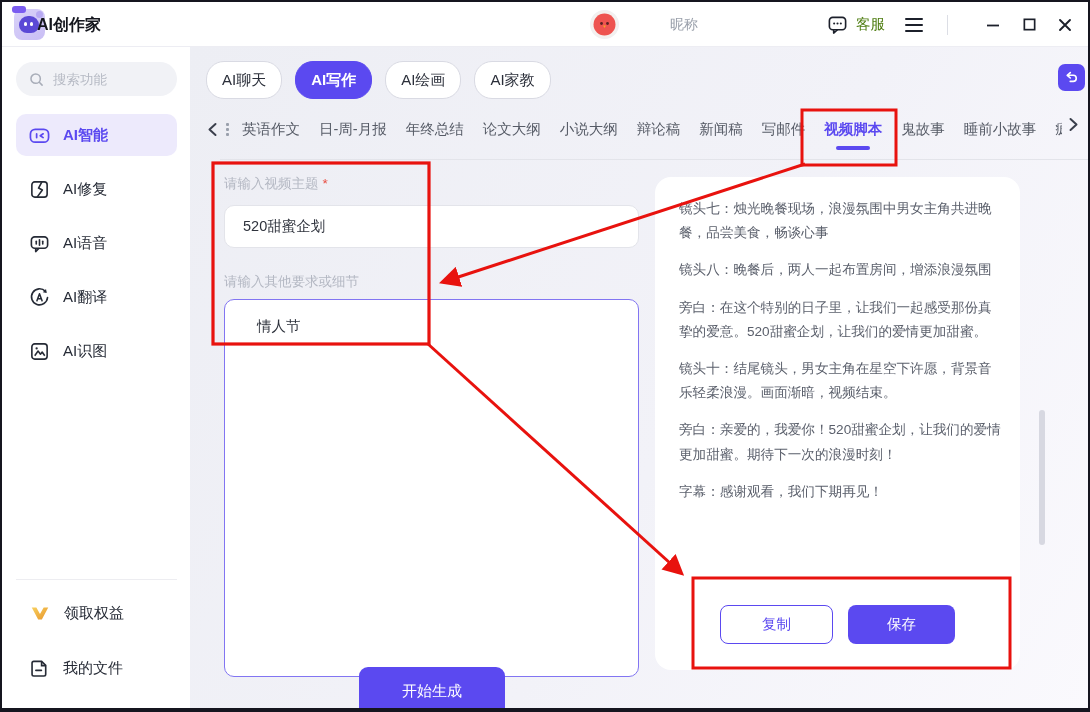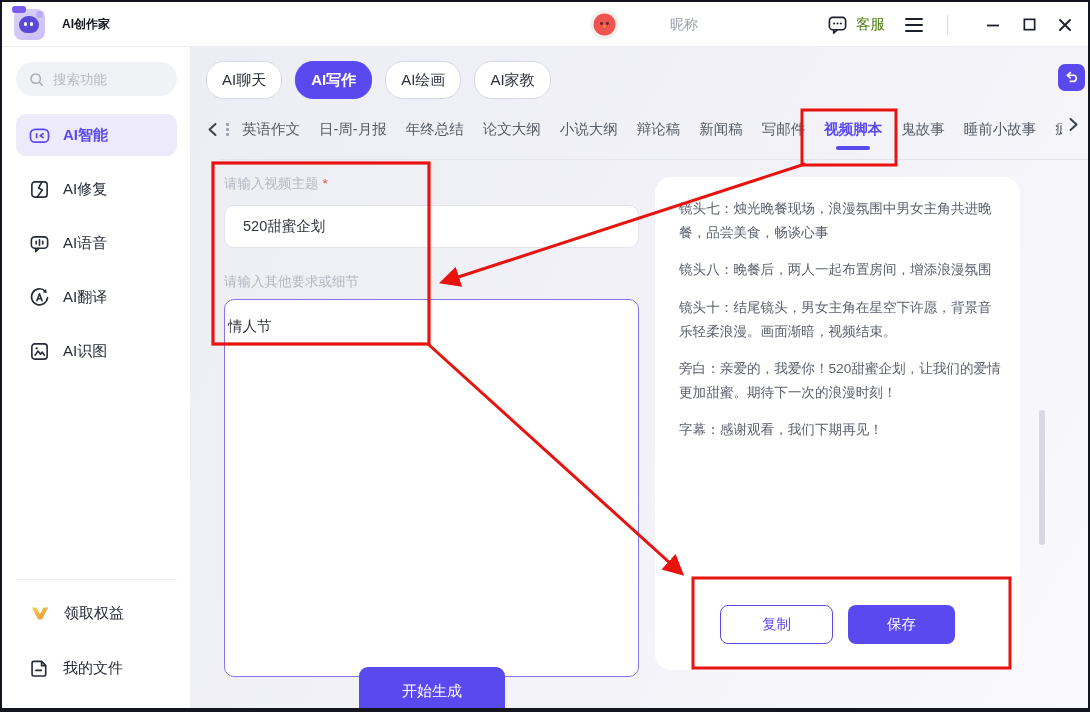--- a/index.html
+++ b/index.html
@@ -13,21 +13,21 @@
   .app{position:absolute;inset:0;}
 
   
   .titlebar{position:absolute;top:0;left:0;right:0;height:45px;background:#fff;border-bottom:1px solid #ededf3;z-index:5;}
   .logo{position:absolute;left:12px;top:7px;width:31px;height:31px;border-radius:8px;
     background:linear-gradient(145deg,#d9d2f8,#c9bef5);}
   .logo-badge{position:absolute;left:-2px;top:-3px;width:14px;height:7px;border-radius:3px;background:#7a5cf0;}
   .logo-face{position:absolute;left:5px;top:7px;width:20px;height:17px;border-radius:9px 9px 8px 8px;background:#5b49d6;}
   .logo-eye{position:absolute;top:6px;width:3px;height:4px;border-radius:2px;background:#fff;}
   .logo-ear{position:absolute;right:2px;top:2px;width:7px;height:7px;border-radius:50%;background:#b7a9f2;}
-  .app-title{position:absolute;left:60px;top:0;line-height:45px;font-size:12px;font-weight:bold;color:#14161d;}
+  .app-title{position:absolute;left:35px;top:0;line-height:45px;font-size:16px;font-weight:bold;color:#14161d;}
   .user-chip{position:absolute;left:588px;top:8px;display:flex;align-items:center;gap:11px;}
   .avatar{width:29px;height:29px;border-radius:50%;background:#f0f0f2;display:flex;align-items:center;justify-content:center;}
   .nickname{font-size:14px;color:#9aa0ab;padding-left:40px;}
   .tb-right{position:absolute;right:12px;top:0;height:45px;display:flex;align-items:center;}
   .support{display:flex;align-items:center;gap:8px;cursor:pointer;}
   .support-label{font-size:14.5px;color:#4d7c0f;}
   .burger{margin-left:16px;display:flex;flex-direction:column;gap:4px;cursor:pointer;padding:4px;}
   .burger span{display:block;width:18px;height:2px;background:#1c202b;border-radius:1px;}
   .tb-divider{width:1px;height:20px;background:#dcdee5;margin:0 20px;}
   .winbtn{width:22px;height:22px;display:flex;align-items:center;justify-content:center;cursor:pointer;margin-left:14px;}
@@ -67,21 +67,21 @@
     width:34px;height:3.5px;border-radius:2px;background:var(--accent);}
   .chevron-right{position:absolute;right:8px;top:70px;cursor:pointer;}
   .cat-divider{position:absolute;left:30px;right:0;top:112px;height:1px;background:#e3e4ea;}
 
   
   .form-label{position:absolute;left:34px;font-size:13.5px;color:var(--muted);}
   .req{color:#e84b40;margin-left:4px;}
   .topic-input{position:absolute;left:34px;top:158px;width:415px;height:43px;border:1px solid #e3e4ea;border-radius:10px;
     background:#fff;padding:0 18px;font-size:14.5px;color:#2f333d;outline:none;}
   .detail-area{position:absolute;left:34px;top:252px;width:415px;height:378px;border:1px solid #8275f2;border-radius:10px;
-    background:#fff;padding:15px 3px;font-size:14.5px;color:#2f333d;outline:none;resize:none;line-height:1.6;}
+    background:#fff;padding:15px 32px;font-size:14.5px;color:#2f333d;outline:none;resize:none;line-height:1.6;}
   .generate-btn{position:absolute;left:169px;top:620px;width:146px;height:49px;border:0;border-radius:9px;
     background:var(--accent);color:#fff;font-size:15px;cursor:pointer;}
 
   
   .result-panel{position:absolute;left:465px;top:130px;width:365px;height:493px;background:#fff;border-radius:16px;
     padding:20px 16px 20px 24px;}
   .result-text p{font-size:13.6px;line-height:1.78;color:var(--panel-text);margin-bottom:13px;}
   .panel-actions{position:absolute;left:0;right:0;bottom:26px;display:flex;justify-content:center;gap:15px;}
   .btn-copy{width:113px;height:39px;border-radius:8px;background:#fff;border:1px solid var(--accent);
     color:var(--accent);font-size:14.5px;cursor:pointer;}
@@ -289,20 +289,21 @@
       </div>
       <input class="topic-input" type="text" value="520甜蜜企划" style="">
       <div class="form-label" style="top:226px">请输入其他要求或细节</div>
       <textarea class="detail-area" style="">情人节</textarea>
       <button class="generate-btn">开始生成</button>
 
       <div class="result-panel">
         <div class="result-text">
             <p>镜头七：烛光晚餐现场，浪漫氛围中男女主角共进晚餐，品尝美食，畅谈心事</p>
             <p>镜头八：晚餐后，两人一起布置房间，增添浪漫氛围</p>
+            <p>旁白：在这个特别的日子里，让我们一起感受那份真挚的爱意。520甜蜜企划，让我们的爱情更加甜蜜。</p>
             <p>镜头十：结尾镜头，男女主角在星空下许愿，背景音乐轻柔浪漫。画面渐暗，视频结束。</p>
             <p>旁白：亲爱的，我爱你！520甜蜜企划，让我们的爱情更加甜蜜。期待下一次的浪漫时刻！</p>
             <p>字幕：感谢观看，我们下期再见！</p>
           </div>
         <div class="panel-actions">
           <button class="btn-copy">复制</button>
           <button class="btn-save">保存</button>
         </div>
       </div>
       <div class="scroll-thumb"></div>

